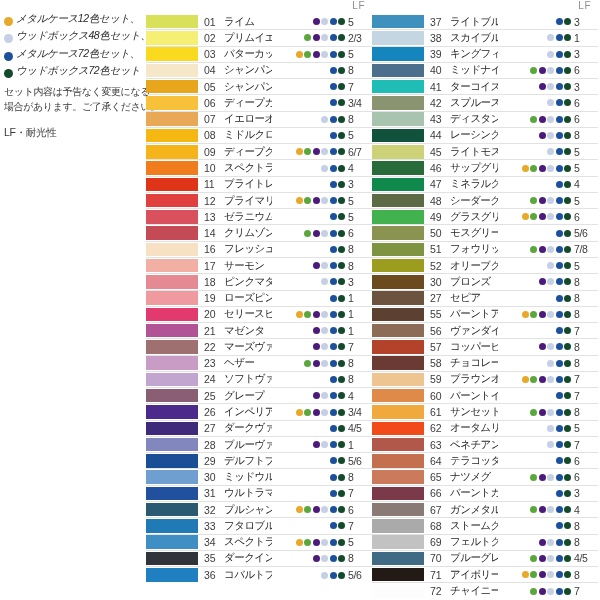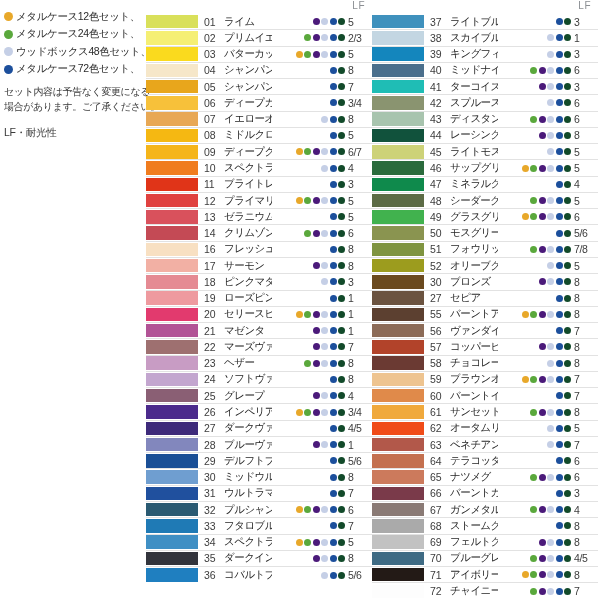--- a/index.html
+++ b/index.html
@@ -6,21 +6,21 @@
   html, body {
     width: 600px; height: 600px;
     background: #ffffff;
     font-family: "Liberation Sans", "DejaVu Sans", sans-serif;
     overflow: hidden;
   }
   #page { position: relative; width: 600px; height: 600px; }
 
   
   .legend { position: absolute; left: 0; top: 0; width: 145px; height: 600px; padding: 8px 4px 0 4px; }
-  .legend-row { display: flex; align-items: center; height: 17.5px; }
+  .legend-row { display: flex; align-items: flex-end; height: 17.5px; font-style: italic; }
   .legend-dot { width: 9px; height: 9px; border-radius: 50%; flex: 0 0 auto; margin-right: 3px; }
   .legend-label { font-size: 10.5px; color: #2b2b2b; letter-spacing: -0.4px; white-space: nowrap; }
   .note { margin-top: 7px; font-size: 10px; color: #3a3a3a; line-height: 1.45; letter-spacing: -0.4px; }
   .note div { white-space: nowrap; }
   .lf-note { margin-top: 12px; font-size: 10.5px; color: #3a3a3a; letter-spacing: -0.3px; }
 
   
   .col { position: absolute; top: 0; width: 226px; height: 600px; }
   .col-left { left: 146px; }
   .col-right { left: 372px; }
@@ -48,30 +48,30 @@
 
 <div id="page">
 
   <div class="legend">
     <div id="legend-rows">
         <div class="legend-row">
           <span class="legend-dot" style="background: rgb(232, 168, 42);"></span>
           <span class="legend-label">メタルケース12色セット、</span>
         </div>
         <div class="legend-row">
-          <span class="legend-dot" style="background: rgb(90, 168, 60);"></span>
-          <span class="legend-label">メタルケース24色セット、</span>
-        </div>
-        <div class="legend-row">
           <span class="legend-dot" style="background: rgb(197, 207, 230);"></span>
           <span class="legend-label">ウッドボックス48色セット、</span>
         </div>
         <div class="legend-row">
           <span class="legend-dot" style="background: rgb(28, 79, 156);"></span>
           <span class="legend-label">メタルケース72色セット、</span>
+        </div>
+        <div class="legend-row">
+          <span class="legend-dot" style="background: rgb(18, 74, 42);"></span>
+          <span class="legend-label">ウッドボックス72色セット</span>
         </div>
       </div>
     <div class="note">
       <div>セット内容は予告なく変更になる</div>
       <div>場合があります。ご了承ください。</div>
     </div>
     <div class="lf-note">LF・耐光性</div>
   </div>
 
   <div class="col col-left">

